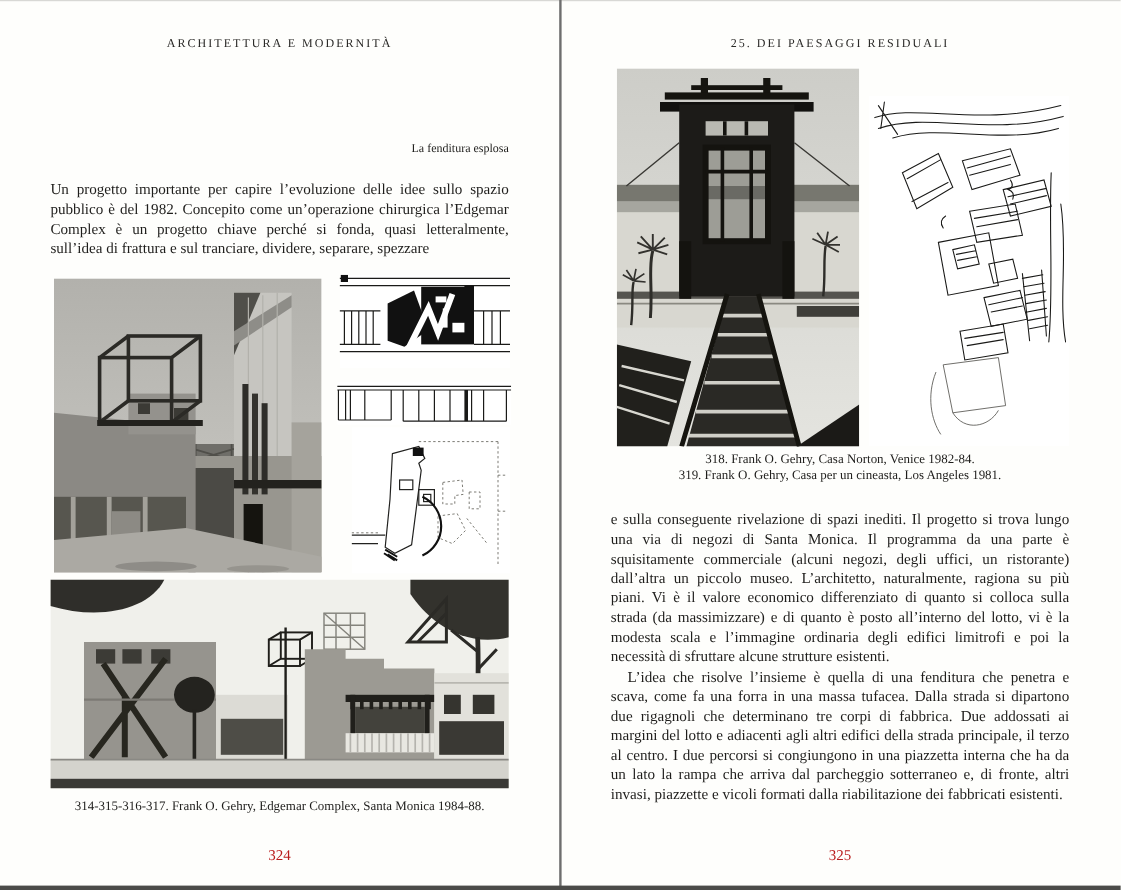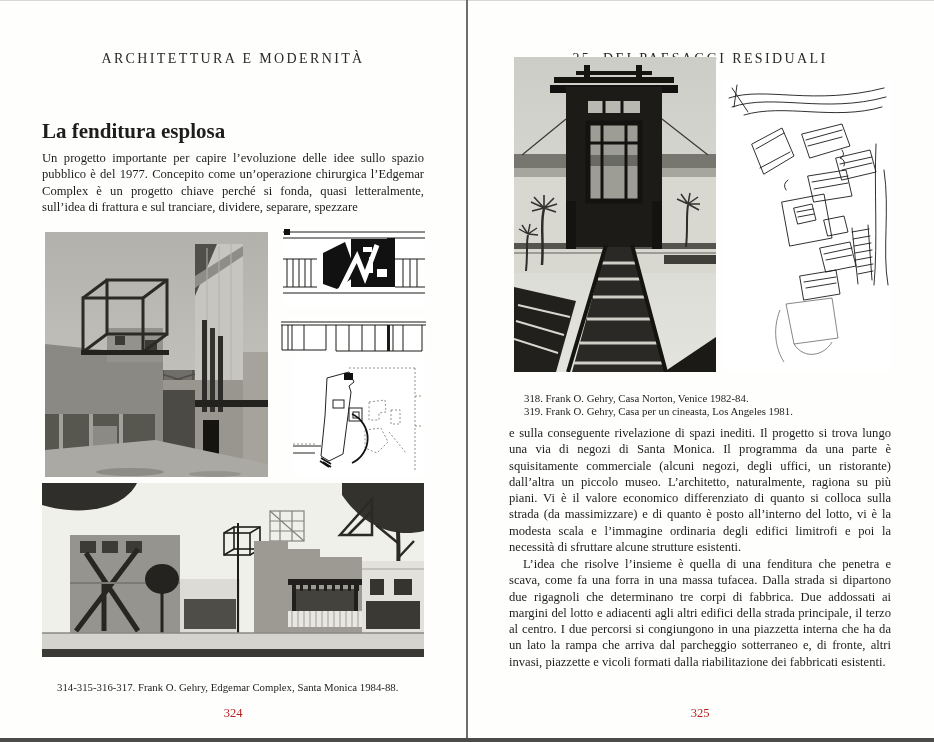--- a/index.html
+++ b/index.html
@@ -7,51 +7,51 @@
     width:934px;height:742px;position:relative;overflow:hidden;
     background:#fefefc;
     font-family:"Liberation Serif","DejaVu Serif",serif;
     color:#1e1d1b;
   }
   .abs{position:absolute;}
   .page{position:absolute;top:0;height:742px;}
   .page-left{left:0;width:466px;}
   .page-right{left:468px;width:394px;}
   .running-head{
-    font-size:14px;letter-spacing:.17em;text-align:center;
-    color:#2a2927;font-variant:small-caps;text-transform:uppercase;margin-top:20px;
+    font-size:10px;letter-spacing:.17em;text-align:center;
+    color:#2a2927;font-variant:small-caps;text-transform:uppercase;
   }
   .body-text{
     font-size:12.6px;line-height:16.3px;text-align:justify;
     hyphens:auto;-webkit-hyphens:auto;margin:0;
   }
   .indent{text-indent:14px;}
   .section-heading{
-    font-size:21px;font-weight:bold;text-align:left;margin:0;
+    font-size:10px;font-weight:normal;text-align:right;margin:0;
   }
-  .caption{font-size:10.8px;line-height:13.6px;margin:15px;text-align:left;}
+  .caption{font-size:10.8px;line-height:13.6px;margin:0;text-align:center;}
   .page-number{font-size:12.5px;text-align:center;color:#b91c1c;}
   .divider{position:absolute;top:0;bottom:0;width:2px;background:#6e6e6e;}
   .edge-top{position:absolute;left:0;top:0;width:934px;height:1px;background:#d8d8d5;}
   .edge-bottom{position:absolute;left:0;top:738px;width:934px;height:4px;background:#4b4b49;}
   svg{display:block;}
 </style>
 </head>
 <body>
 
 <div class="edge-top"></div>
 
 <div class="page page-left">
 
   <div class="abs running-head" style="left:42px;top:31px;width:382px;">ARCHITETTURA E MODERNITÀ</div>
 
 
   <h2 class="abs section-heading" style="left:42px;top:119px;width:382px;">La fenditura esplosa</h2>
 
-  <p class="abs body-text" style="left:42px;top:150px;width:382px;">Un progetto importante per capire l’evoluzione delle idee sullo spazio pubblico è del 1977. Concepito come un’operazione chirurgica l’Edgemar Complex è un progetto chiave perché si fonda, quasi letteralmente, sull’idea di frattura e sul tranciare, dividere, separare, spezzare</p>
+  <p class="abs body-text" style="left:42px;top:150px;width:382px;">Un progetto importante per capire l’evoluzione delle idee sullo spazio pubblico è del 1982. Concepito come un’operazione chirurgica l’Edgemar Complex è un progetto chiave perché si fonda, quasi letteralmente, sull’idea di frattura e sul tranciare, dividere, separare, spezzare</p>
 
   <svg class="abs" style="left:45px;top:232px;" width="223" height="245" viewBox="0 0 223 245" aria-hidden="true">
     <defs>
       <linearGradient id="skyA" x1="0" y1="0" x2="0" y2="1">
         <stop offset="0" stop-color="#b2b1ac"></stop>
           <stop offset="1" stop-color="#cbcac5"></stop>
       </linearGradient>
     </defs>
     <rect width="223" height="245" fill="url(#skyA)"></rect>
 

